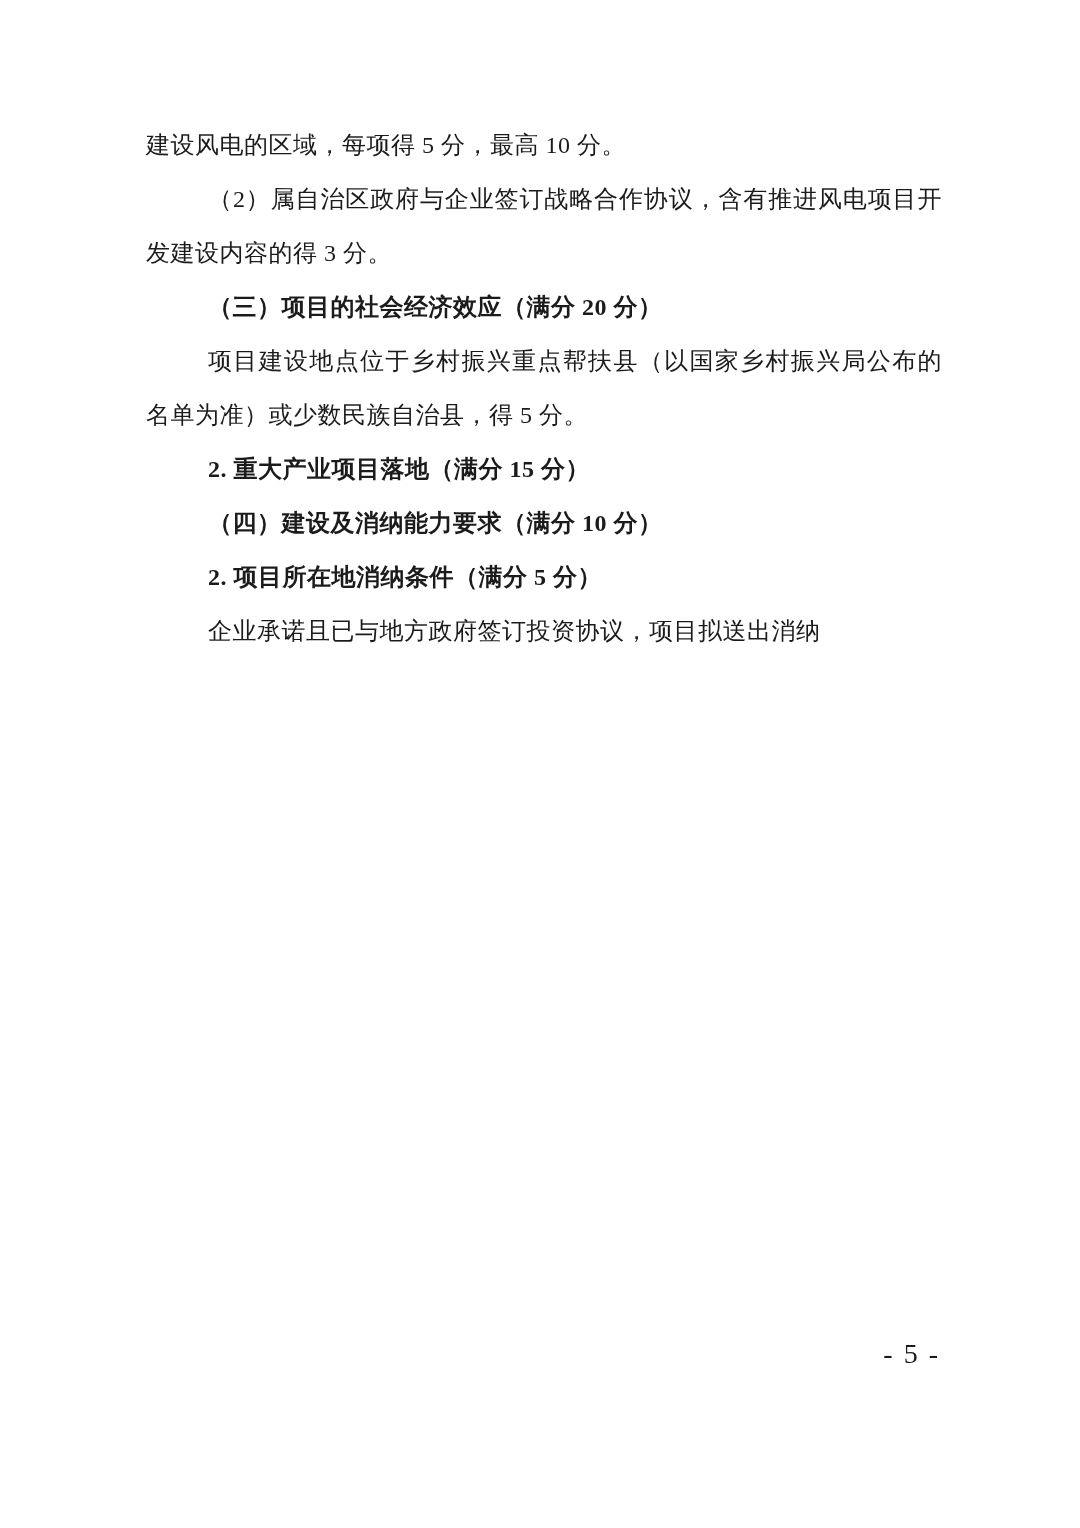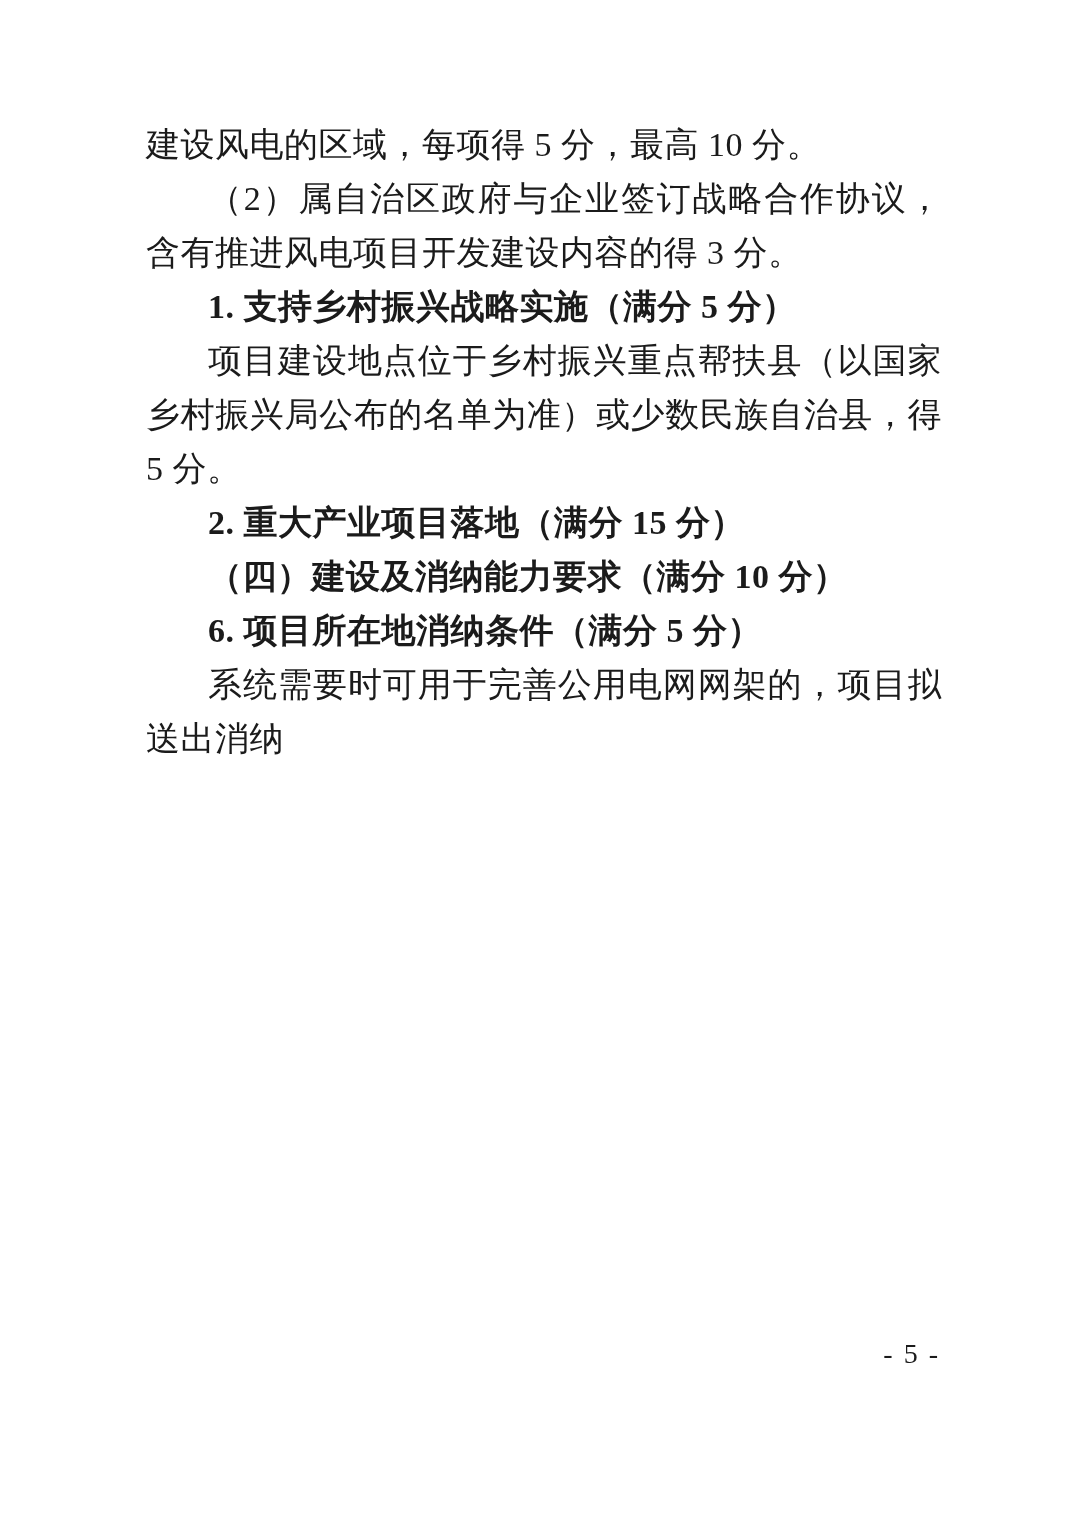--- a/index.html
+++ b/index.html
@@ -23,21 +23,21 @@
     height: 1528px;
     background: #ffffff;
   }
   .content {
     position: absolute;
     left: 146px;
     top: 118px;
     width: 796px;
   }
   .para {
-    font-size: 34px;
+    font-size: 24px;
     line-height: 54px;
     letter-spacing: 0.5px;
     text-align: justify;
     text-justify: inter-ideograph;
     margin: 0;
     color: #1b1b1b;
   }
   .para.indent {
     text-indent: 62px;
   }
@@ -62,32 +62,32 @@
 </head>
 <body>
 
 <div class="page">
   <div class="content">
 
     <p class="para cont">建设风电的区域，每项得 5 分，最高 10 分。</p>
 
     <p class="para indent">（2）属自治区政府与企业签订战略合作协议，含有推进风电项目开发建设内容的得 3 分。</p>
 
+    <p class="para bold">（三）项目的社会经济效应（满分 20 分）</p>
 
-    <p class="para bold">1. 支持乡村振兴战略实施（满分 5 分）</p>
 
     <p class="para indent">项目建设地点位于乡村振兴重点帮扶县（以国家乡村振兴局公布的名单为准）或少数民族自治县，得 5 分。</p>
 
     <p class="para bold">2. 重大产业项目落地（满分 15 分）</p>
 
 
     <p class="para bold">（四）建设及消纳能力要求（满分 10 分）</p>
 
 
 
-    <p class="para bold">6. 项目所在地消纳条件（满分 5 分）</p>
+    <p class="para bold">2. 项目所在地消纳条件（满分 5 分）</p>
 
-    <p class="para indent">系统需要时可用于完善公用电网网架的，项目拟送出消纳</p>
+    <p class="para indent">企业承诺且已与地方政府签订投资协议，项目拟送出消纳</p>
 
   </div>
 
   <div class="page-number">- 5 -</div>
 </div>
 
 </body></html>

